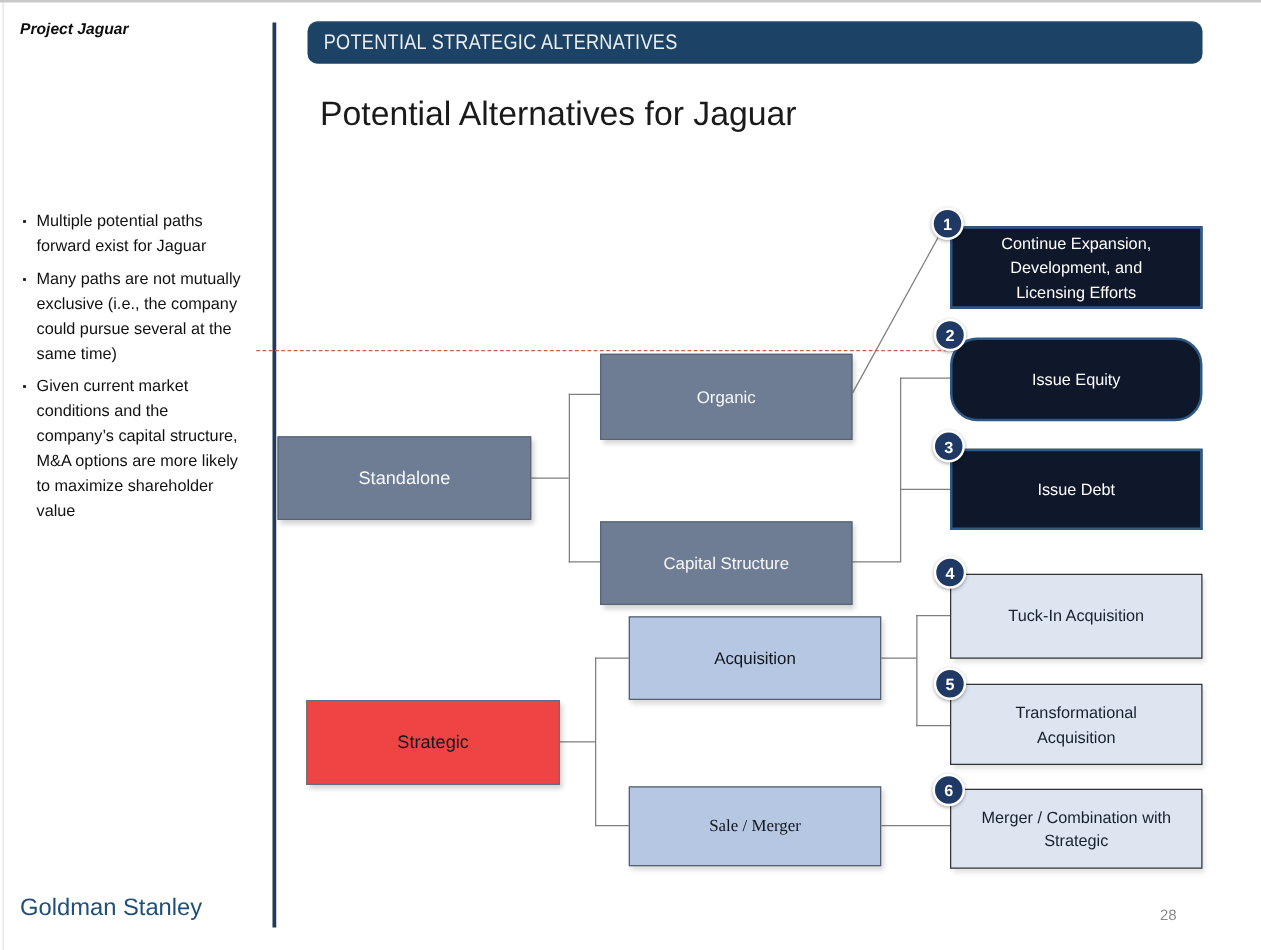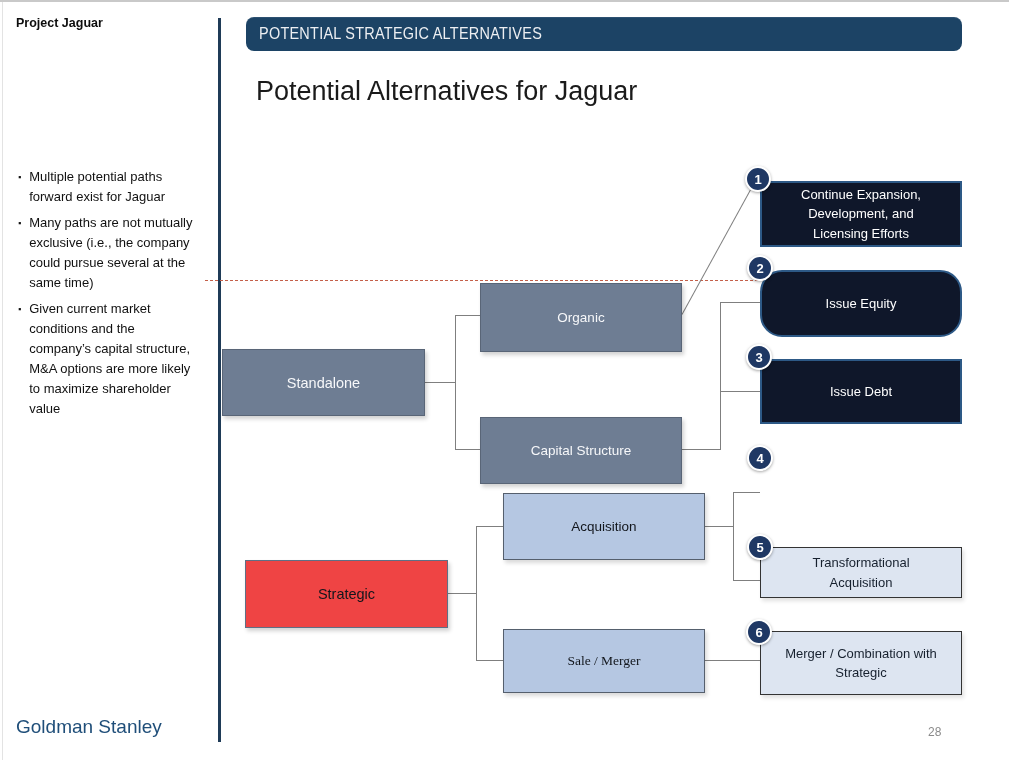--- a/index.html
+++ b/index.html
@@ -4,21 +4,21 @@
 <style>
   html,body{margin:0;padding:0;background:#fff;}
   .slide{
     position:relative;width:1009px;height:760px;background:#ffffff;
     font-family:"Liberation Sans", sans-serif;overflow:hidden;
   }
   .edge{position:absolute;background:#cfcfcf;}
   #edge-bottom{left:0;top:756;width:1009px;height:2px;background:#c9c9c9;}
   #edge-left{left:2px;top:0;width:1px;height:760px;background:#e3e3e3;}
 
-  #project-label{position:absolute;left:16px;top:16px;font-size:12.5px;font-weight:bold;color:#0d0d0d;}
+  #project-label{position:absolute;left:16px;top:16px;font-size:12.5px;font-weight:bold;color:#0d0d0d;font-style:italic;}
   #divider{position:absolute;left:218px;top:18px;width:3px;height:724px;background:#1F3B57;}
 
   #header-bar{
     position:absolute;left:246px;top:17px;width:716px;height:34px;
     background:#1C4365;border-radius:8px;display:flex;align-items:center;
     box-shadow:inset 0 1px 0 rgba(255,255,255,.08);
   }
   #header-bar span{
     color:#EDEFF2;font-size:17px;letter-spacing:.3px;white-space:nowrap;
     transform:scaleX(.85);transform-origin:13px center;padding-left:13px;
@@ -52,21 +52,21 @@
   #node-acquisition{left:503px;top:493px;width:202px;height:67px;}
   #node-sale{left:503px;top:629px;width:202px;height:64px;font-family:Liberation Serif, serif;}
 
   .alt-blue{background:#0f172a;border:2px solid #2D5986;color:#fff;font-size:13px;line-height:1.5;}
   .alt-light{background:#DDE5F1;border:1px solid #333;color:#16202E;font-size:13px;line-height:1.5;box-shadow:2px 3px 4px rgba(0,0,0,.12);}
   #alt-1{left:760px;top:181px;width:202px;height:66px;}
   #alt-1 span{width:155px;}
   #alt-2{left:760px;top:270px;width:202px;height:67px;border-radius:22px;}
   #alt-3{left:760px;top:359px;width:202px;height:65px;}
   #alt-4{left:760px;top:459px;width:202px;height:68px;}
-  #alt-5{left:760px;top:547px;width:202px;height:51px;justify-content:center;}
+  #alt-5{left:760px;top:547px;width:202px;height:65px;justify-content:center;}
   #alt-5 span{width:145px;}
   #alt-6{left:760px;top:631px;width:202px;height:64px;}
   #alt-6 span{width:165px;}
 
   .badge{
     position:absolute;width:22px;height:22px;border-radius:50%;background:#1F3864;
     border:2px solid #fff;box-shadow:0 1px 3px rgba(0,0,0,.35);
     color:#fff;font-size:13px;font-weight:bold;display:flex;align-items:center;justify-content:center;
     z-index:5;
   }
@@ -159,20 +159,23 @@
 
   <div id="alt-1" class="alt alt-blue">
     <span>Continue Expansion, Development, and Licensing Efforts</span>
   </div>
   <div id="alt-2" class="alt alt-blue">
     <span>Issue Equity</span>
   </div>
   <div id="alt-3" class="alt alt-blue">
     <span>Issue Debt</span>
   </div>
+  <div id="alt-4" class="alt alt-light">
+    <span>Tuck-In Acquisition</span>
+  </div>
   <div id="alt-5" class="alt alt-light">
     <span>Transformational Acquisition</span>
   </div>
   <div id="alt-6" class="alt alt-light">
     <span>Merger / Combination with Strategic</span>
   </div>
 
   <div id="badge-1" class="badge">1</div>
   <div id="badge-2" class="badge">2</div>
   <div id="badge-3" class="badge">3</div>

